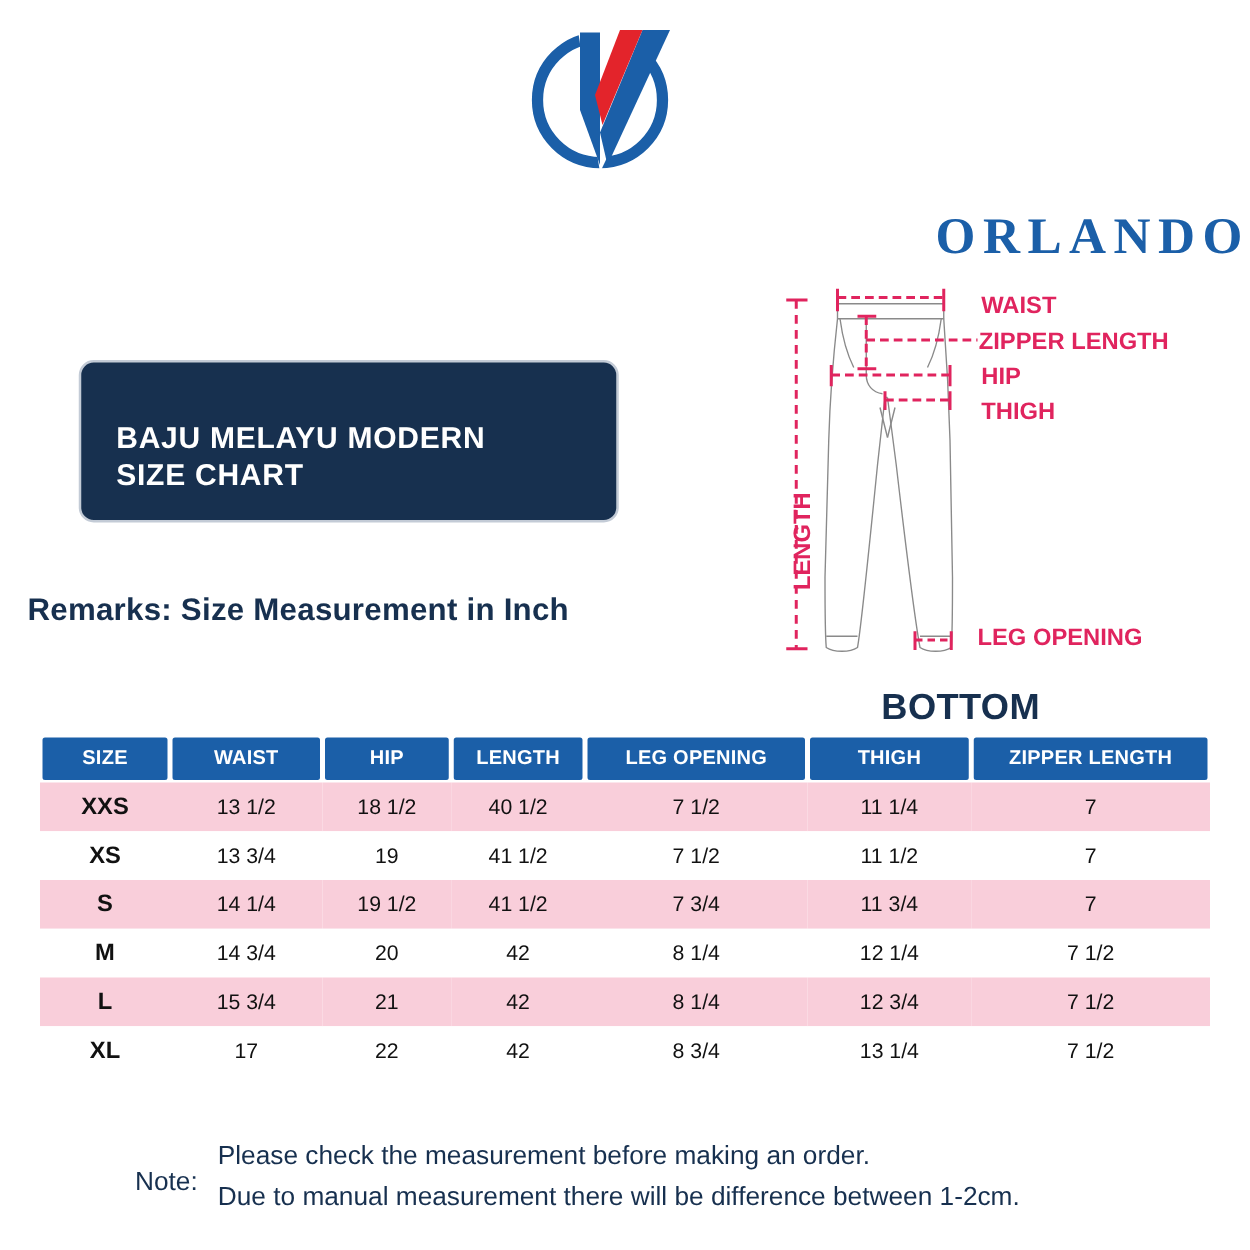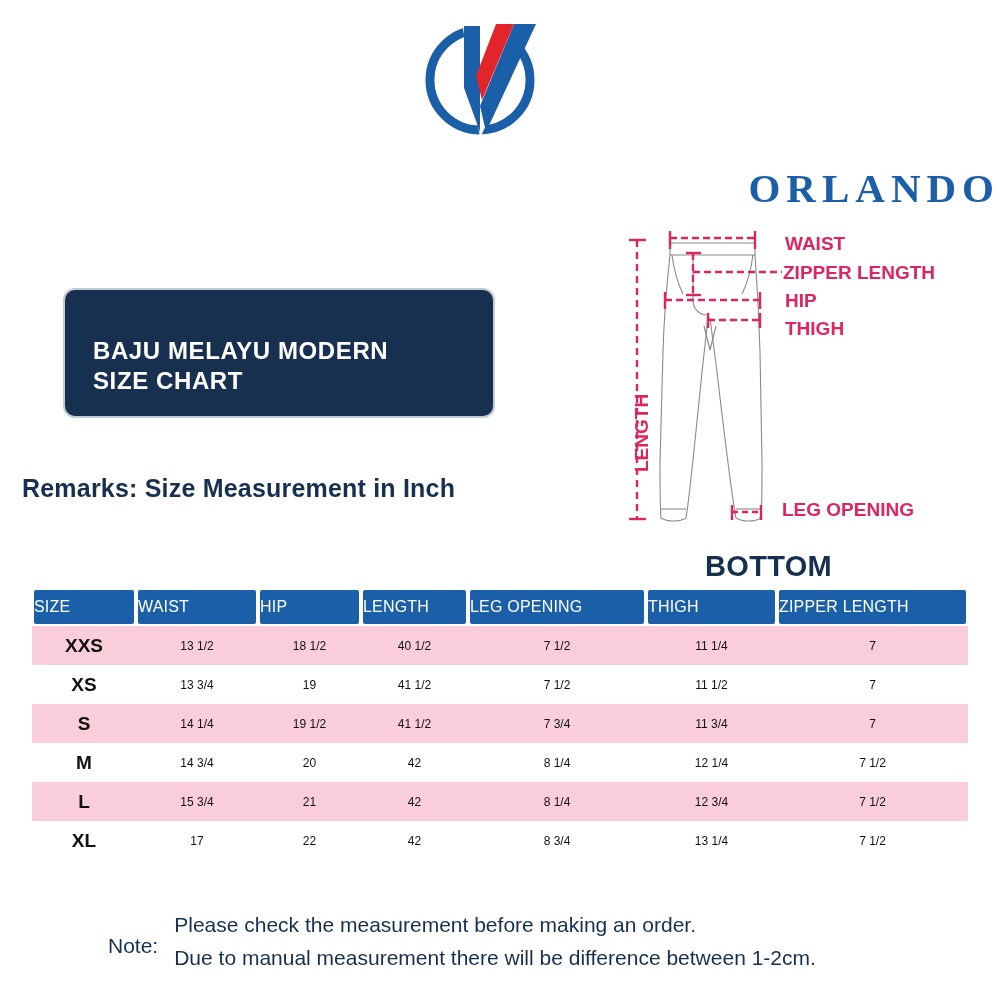--- a/index.html
+++ b/index.html
@@ -105,35 +105,35 @@
     width: 936px;
     border-collapse: separate;
     border-spacing: 0;
     table-layout: fixed;
   }
 
   #size-table th {
     background: #1B5FA8;
     color: #ffffff;
     font-size: 16px;
-    font-weight: 400;
+    font-weight: 700;
     letter-spacing: 0.2px;
     height: 38px;
-    text-align: left;
+    text-align: center;
     vertical-align: middle;
     border: 2px solid #ffffff;
     border-radius: 4px;
     white-space: nowrap;
   }
 
   #size-table td {
     height: 39px;
     text-align: center;
     vertical-align: middle;
-    font-size: 12px;
+    font-size: 17px;
     color: #111111;
     border: 0;
     white-space: nowrap;
   }
 
   #size-table td.size-cell {
     font-weight: 700;
     font-size: 19px;
     margin-top: 12px;
   }

